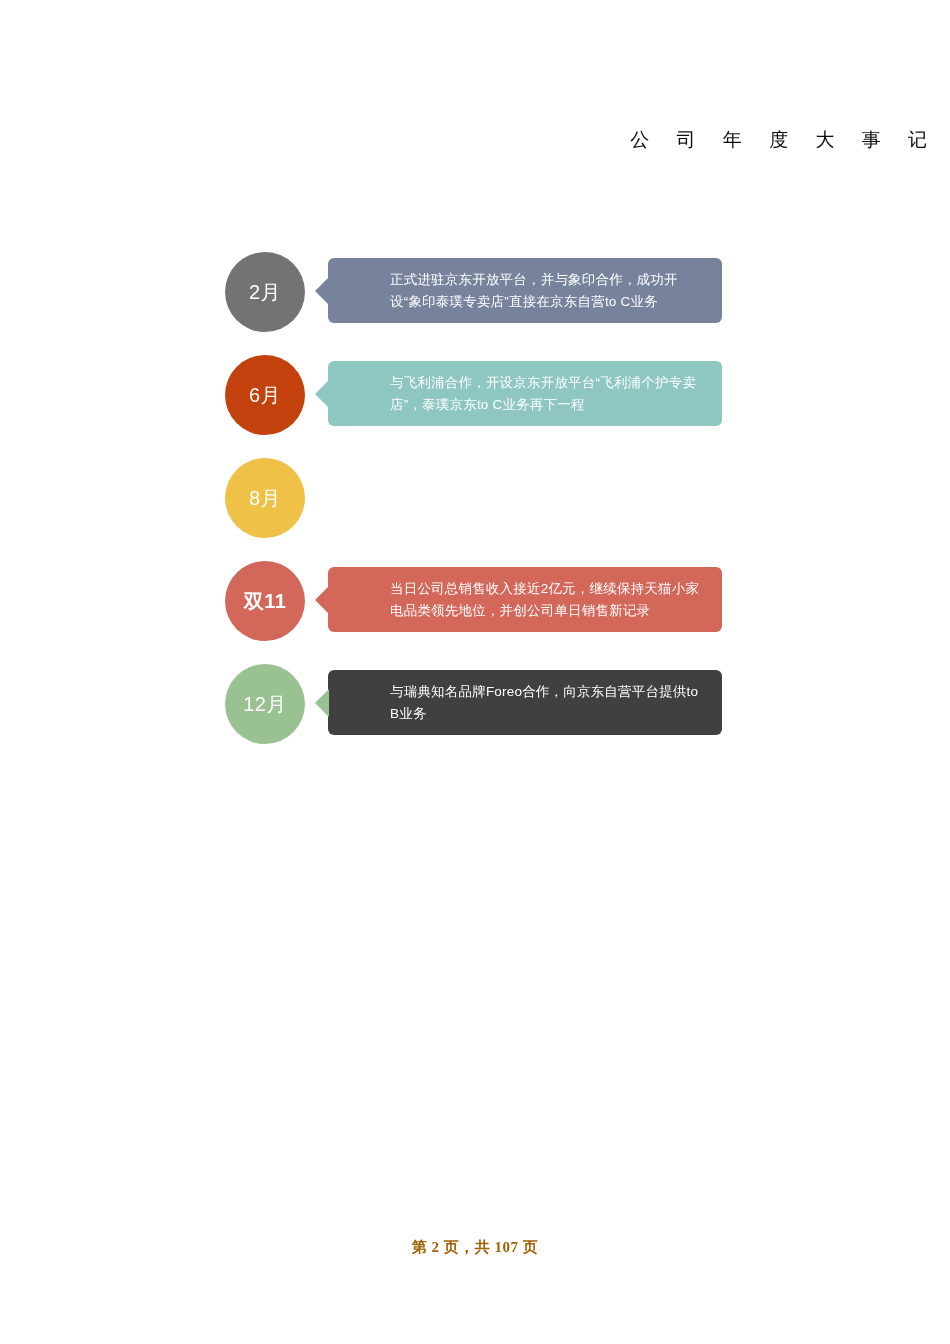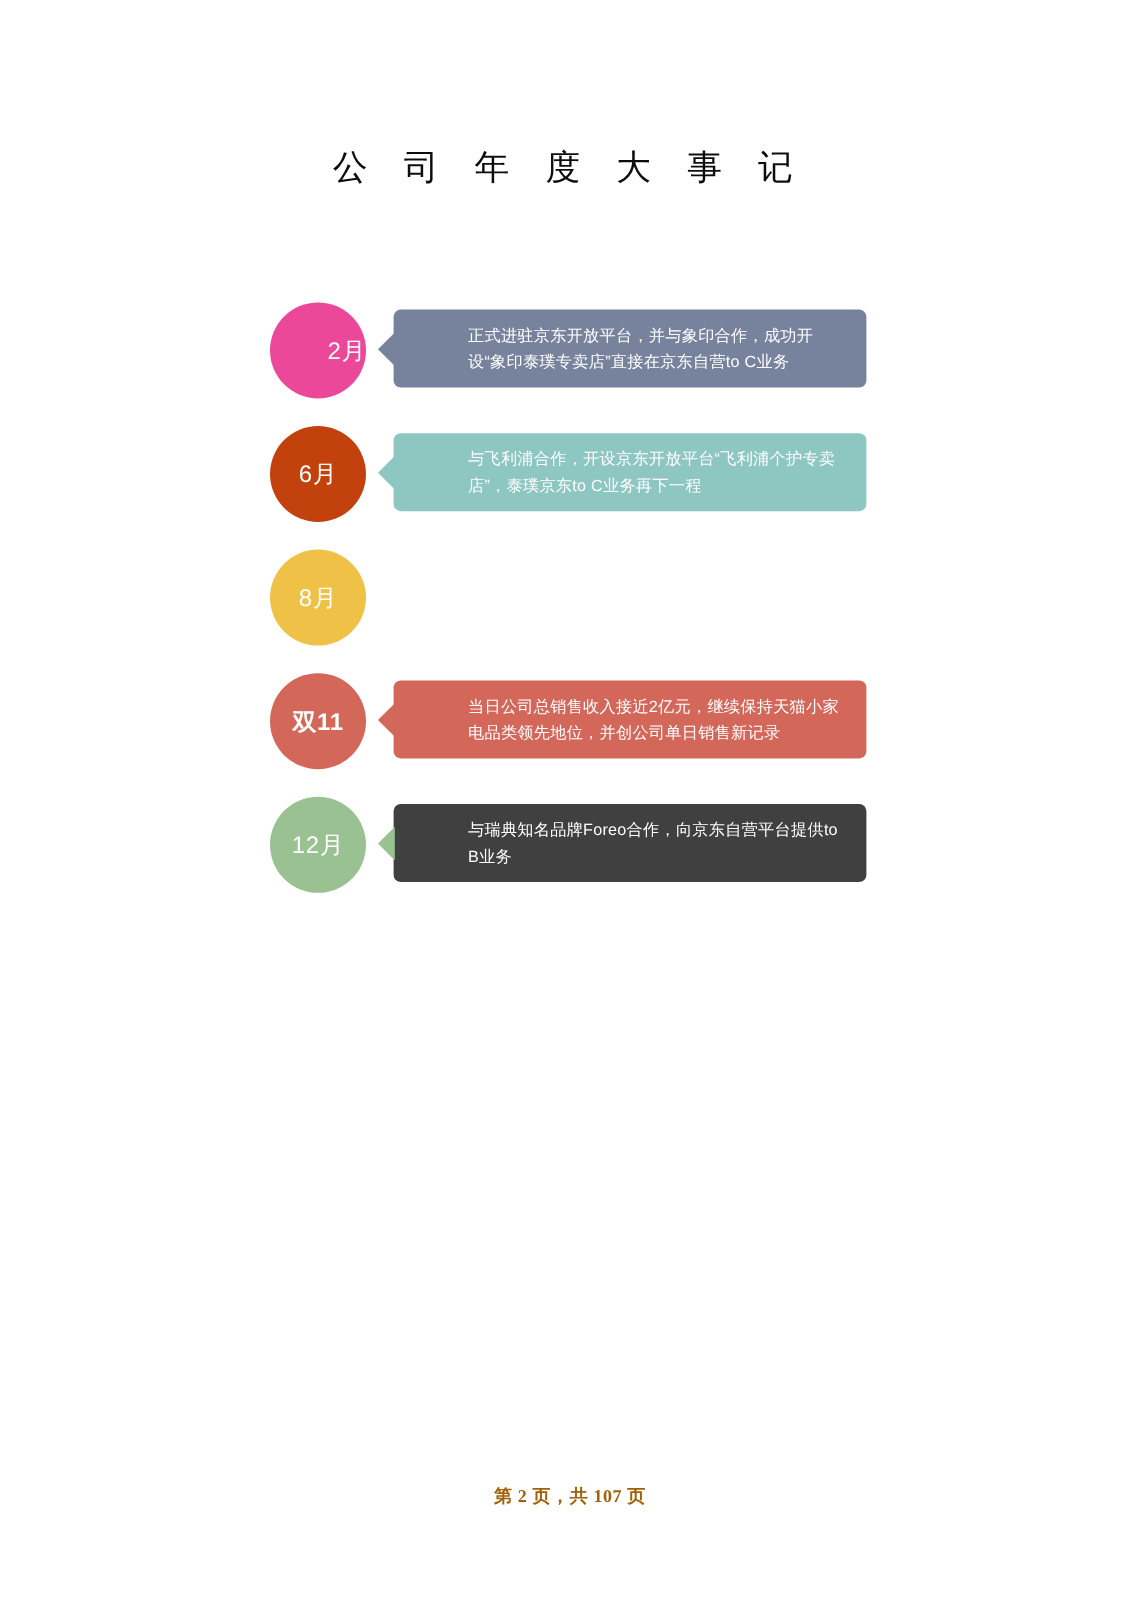--- a/index.html
+++ b/index.html
@@ -22,22 +22,22 @@
     height: 1344px;
     background: #ffffff;
   }
 
   
   .doc-title {
     position: absolute;
     left: 0;
     top: 118px;
     width: 938px;
-    text-align: center;
-    font-size: 29px;
+    text-align: right;
+    font-size: 19px;
     line-height: 44px;
     color: #0d0d0d;
     letter-spacing: 11px;
     text-indent: 11px;
     font-weight: 400;
     white-space: nowrap;
   }
 
   
   .timeline {
@@ -121,21 +121,21 @@
 </head>
 <body>
 
 <div class="page">
 
   <div class="doc-title">公 司 年 度 大 事 记</div>
 
   <div class="timeline">
 
     <div class="tl-row">
-      <div class="tl-circle" style="background: #ec4899; justify-content: flex-end;">
+      <div class="tl-circle" style="background: #737373;">
         <span>2月</span>
       </div>
       <div class="tl-bar" style="background: rgb(119, 131, 156); color: rgb(119, 131, 156);">
         <span class="tl-text">正式进驻京东开放平台，并与象印合作，成功开设“象印泰璞专卖店”直接在京东自营to C业务</span>
       </div>
     </div>
 
     <div class="tl-row">
       <div class="tl-circle" style="background: #c2410c;">
         <span>6月</span>

